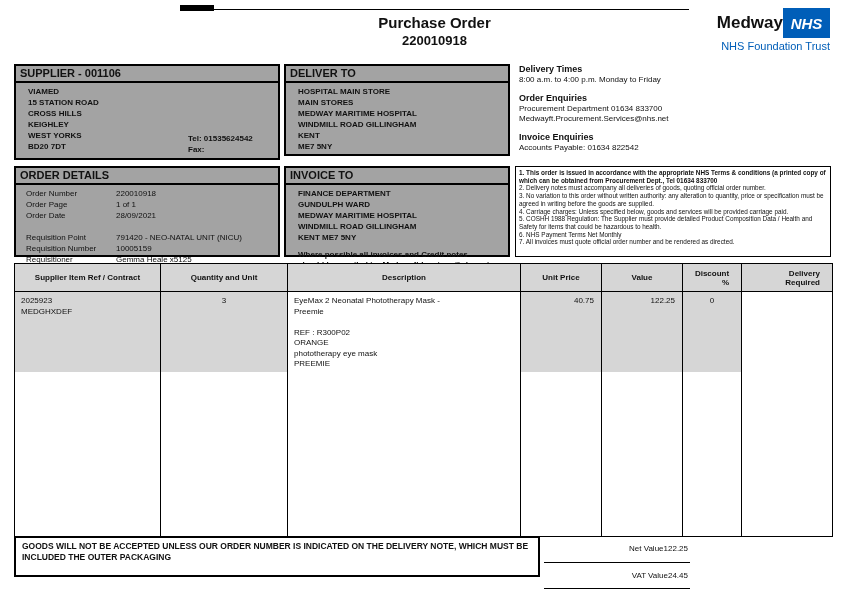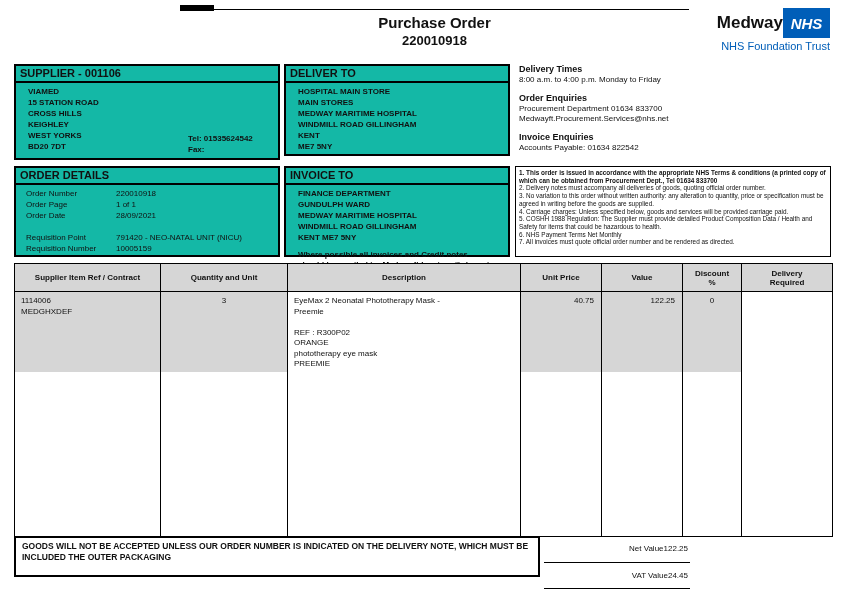--- a/index.html
+++ b/index.html
@@ -11,21 +11,21 @@
   .po-title{position:absolute;left:180px;top:14px;width:509px;text-align:center;
             font-size:15px;font-weight:bold;}
   .po-number{position:absolute;left:180px;top:33px;width:509px;text-align:center;
              font-size:13px;font-weight:bold;}
   .brand{position:absolute;right:11px;top:8px;display:flex;align-items:center;}
   .brand-medway{font-size:17px;font-weight:bold;color:#111;}
   .nhs-logo{display:flex;align-items:center;justify-content:center;width:47px;height:30px;
             background:#005EB8;color:#fff;font-weight:bold;font-style:italic;font-size:15px;}
   .brand-trust{position:absolute;right:11px;top:40px;font-size:11px;color:#005EB8;}
   
-  .box{position:absolute;border:2px solid #000;box-sizing:border-box;background:#14b8a6;}
+  .box{position:absolute;border:2px solid #000;box-sizing:border-box;background:#a3a3a3;}
   .box-thin{position:absolute;border:1px solid #000;box-sizing:border-box;background:#fff;}
   .sec-title{font-weight:bold;font-size:11px;padding:1px 4px 2px;border-bottom:2px solid #000;}
   .addr{padding:3px 4px 0 12px;}
   .addr div{font-size:8px;font-weight:bold;line-height:11px;}
   .addr .gap-top{}
   .tel-block{position:absolute;left:172px;top:67px;font-size:8px;font-weight:bold;line-height:11px;}
   
   .rinfo{position:absolute;left:519px;top:64px;width:314px;}
   .rinfo .h{font-size:9px;font-weight:bold;line-height:11px;}
   .rinfo .t{font-size:8px;line-height:10px;}
@@ -39,21 +39,21 @@
   .inv-note{margin:7px 8px 0 12px;font-size:8px;font-weight:bold;line-height:10px;width:196px;}
   
   .terms{padding:2px 3px;}
   .terms div{font-size:6.4px;line-height:7.7px;}
   .terms div:first-child{font-weight:bold;}
   
   .potable{position:absolute;left:14px;top:263px;width:817px;height:272px;
            border:1px solid #000;box-sizing:content-box;}
   .thead{display:grid;grid-template-columns:146px 127px 233px 81px 81px 59px 90px;
          height:27px;background:#d6d6d6;border-bottom:1px solid #000;}
-  .thead .hc{display:flex;align-items:center;justify-content:center;text-align:center;
+  .thead .hc{display:flex;align-items:center;justify-content:center;text-align:right;
              font-size:8px;font-weight:bold;border-right:1px solid #000;box-sizing:border-box;
              padding:0 4px;line-height:9px;}
   .thead .hc:last-child{border-right:none;}
   .thead .hc.narrow{padding:0 12px;}
   .tbody{display:grid;grid-template-columns:146px 127px 233px 81px 81px 59px 90px;height:245px;}
   .tbody .col{border-right:1px solid #000;box-sizing:border-box;position:relative;}
   .tbody .col:last-child{border-right:none;}
   .shade{height:72px;background:#d6d6d6;}
   .cell-txt{font-size:8px;line-height:10.5px;padding:4px 6px;}
   .cell-txt div{min-height:10.5px;}
@@ -136,20 +136,24 @@
       </div>
       <div class="gap"></div>
       <div class="field">
         <span class="lbl">Requisition Point</span>
         <span class="val">791420 - NEO-NATAL UNIT (NICU)</span>
       </div>
       <div class="field">
         <span class="lbl">Requisition Number</span>
         <span class="val">10005159</span>
       </div>
+      <div class="field">
+        <span class="lbl">Requisitioner</span>
+        <span class="val">Gemma Heale x5125</span>
+      </div>
     </div>
   </div>
 
   <div class="box" style="left:284px;top:166px;width:226px;height:91px;">
     <div class="sec-title">INVOICE TO</div>
     <div class="addr">
       <div>FINANCE DEPARTMENT</div>
       <div>GUNDULPH WARD</div>
       <div>MEDWAY MARITIME HOSPITAL</div>
       <div>WINDMILL ROAD GILLINGHAM</div>
@@ -174,21 +178,21 @@
       <div class="hc">Quantity and Unit</div>
       <div class="hc">Description</div>
       <div class="hc">Unit Price</div>
       <div class="hc">Value</div>
       <div class="hc narrow">Discount %</div>
       <div class="hc narrow">Delivery Required</div>
     </div>
     <div class="tbody">
       <div class="col">
         <div class="shade cell-txt">
-          <div>1114006</div>
+          <div>2025923</div>
           <div>MEDGHXDEF</div>
         </div>
       </div>
       <div class="col">
         <div class="shade cell-txt cell-center">3</div>
       </div>
       <div class="col">
         <div class="cell-txt">
           <div>EyeMax 2 Neonatal Phototherapy Mask -</div>
           <div>Preemie</div>

